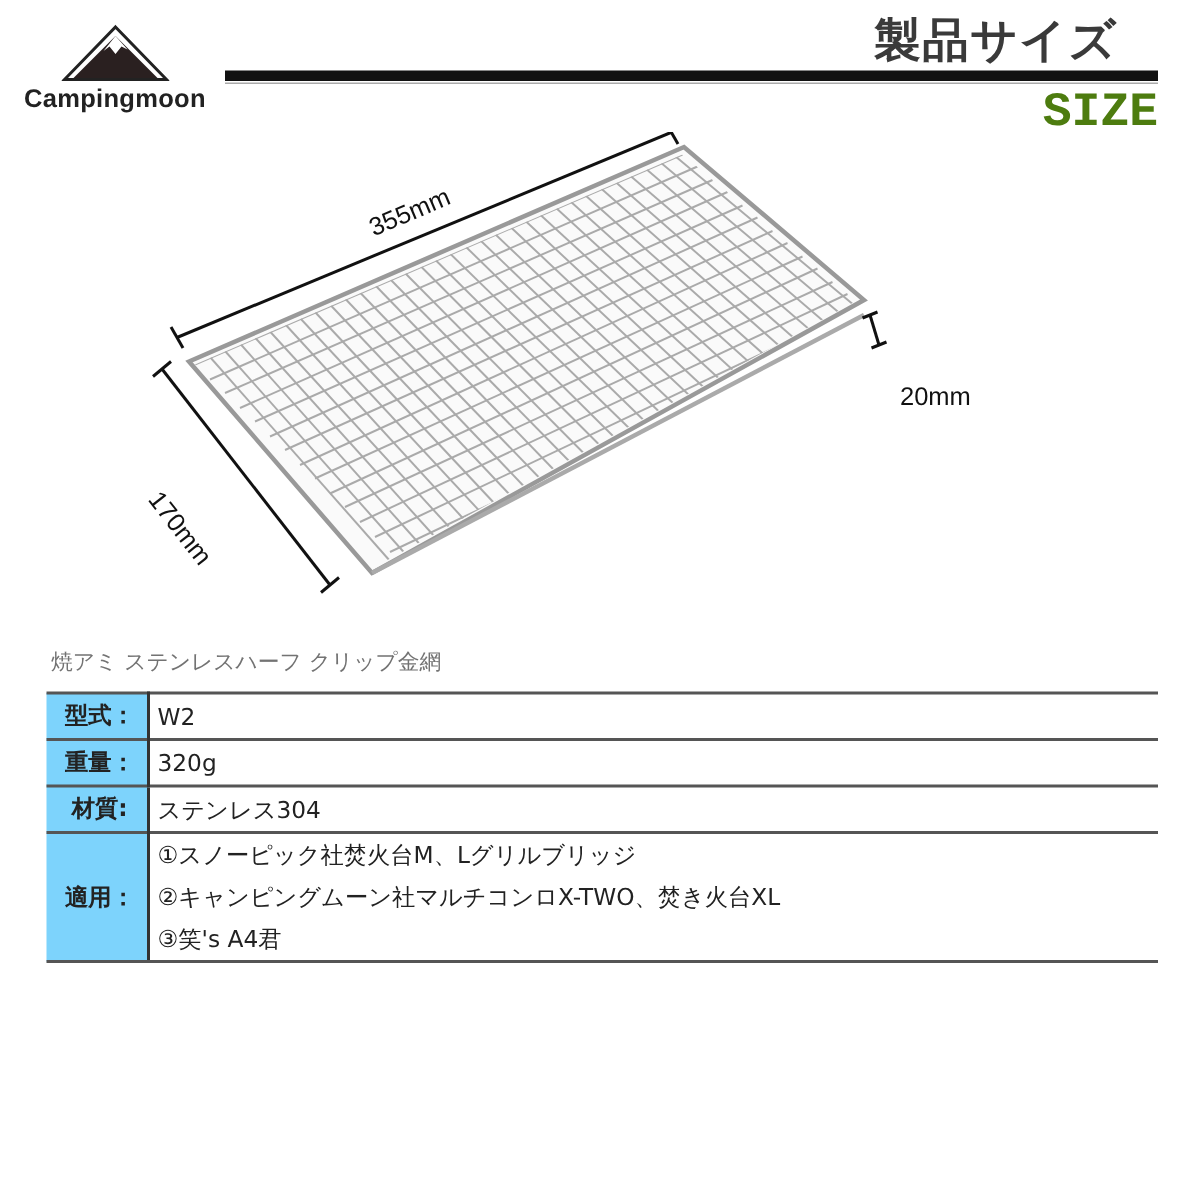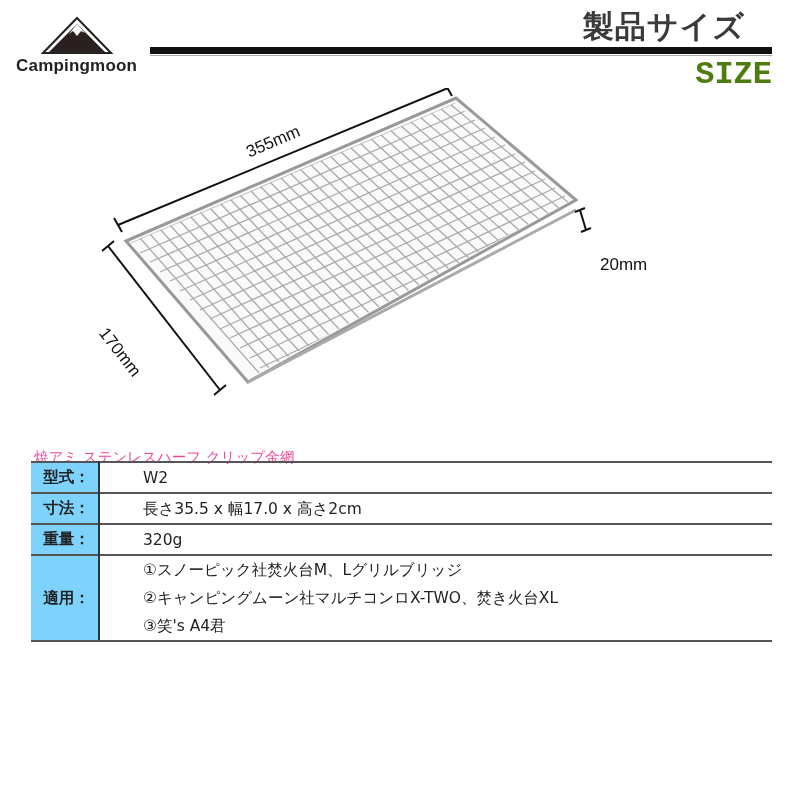--- a/index.html
+++ b/index.html
@@ -9,29 +9,29 @@
   .logo svg { position: absolute; left: 25px; top: 0; }
   .logo-text { position: absolute; left: 0; top: 40px; font-family: "Liberation Sans", sans-serif;
                font-weight: bold; font-size: 17px; letter-spacing: 0.2px; color: #222; }
   .header-bar { position: absolute; left: 150px; top: 47px; width: 622px; height: 7px; background: #111; }
   .header-bar-thin { position: absolute; left: 150px; top: 55px; width: 622px; height: 1px; background: #aaa; }
   .title-jp { position: absolute; right: 55px; top: 6px; font-size: 31px; font-weight: bold; color: #3a3a3a; letter-spacing: 1px; }
   .title-en { position: absolute; right: 28px; top: 56px; font-family: Liberation Mono, monospace;
               font-size: 32px; font-weight: bold; color: #4d7c0f; }
   .figure { position: absolute; left: 100px; top: 88px; width: 600px; height: 330px; }
   .dim { position: absolute; font-family: "Liberation Sans", sans-serif; font-size: 17px; color: #111; }
-  .product-name { position: absolute; left: 34px; top: 448px; font-size: 14.5px; color: #ec4899; text-align: right; }
+  .product-name { position: absolute; left: 34px; top: 432px; font-size: 14.5px; color: #737373; text-align: right; }
   .spec-table { position: absolute; left: 31px; top: 461px; width: 741px; border-collapse: collapse; }
   .spec-table td { border-top: 2px solid #555; padding: 0; vertical-align: middle; }
   .spec-table tr:last-child td { border-bottom: 2px solid #555; }
   .spec-table td.k { width: 63px; background: #7dd3fc; font-weight: bold; font-size: 15.5px;
                      padding-left: 4px; border-right: 2px solid #333; color: #222; text-align: center; }
   .spec-table td.v { padding-left: 5px; font-size: 15.5px; color: #222; }
   .spec-table tr.r1 td { height: 29px; }
-  .line { display: block; line-height: 28px; margin-left: 38px; }
+  .line { display: block; line-height: 28px; }
 </style>
 </head>
 <body>
 
 <div class="logo">
   <svg width="72" height="38" viewBox="0 0 72 38">
     <polygon points="36,2 70,37 2,37" fill="#fff" stroke="#222" stroke-width="2"></polygon>
     <polygon points="36,8 64,36 8,36" fill="#2a2020"></polygon>
     <polygon points="36,8 44,17 40,15 36,20 32,15 28,18" fill="#fff"></polygon>
   </svg>
@@ -118,29 +118,29 @@
 
 <table class="spec-table">
   <tbody>
       <tr class="r1">
     <td class="k">型式：</td>
     <td class="v">
           <span class="line">W2</span>
         </td>
   </tr>
   <tr class="r1">
-    <td class="k">寸法：</td>
+    <td class="k">重量：</td>
     <td class="v">
-          <span class="line">長さ35.5 x 幅17.0 x 高さ2cm</span>
+          <span class="line">320g</span>
         </td>
   </tr>
   <tr class="r1">
-    <td class="k">重量：</td>
+    <td class="k">材質:</td>
     <td class="v">
-          <span class="line">320g</span>
+          <span class="line">ステンレス304</span>
         </td>
   </tr>
   <tr>
     <td class="k" style="height:84px">適用：</td>
     <td class="v">
       <span class="line">①スノーピック社焚火台M、Lグリルブリッジ</span>
       <span class="line">②キャンピングムーン社マルチコンロX-TWO、焚き火台XL</span>
       <span class="line">③笑's A4君</span>
     </td>
   </tr>

